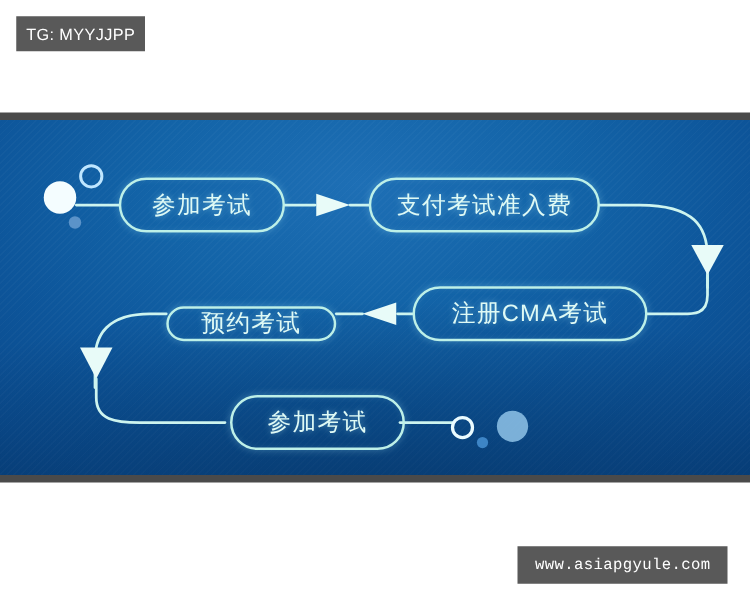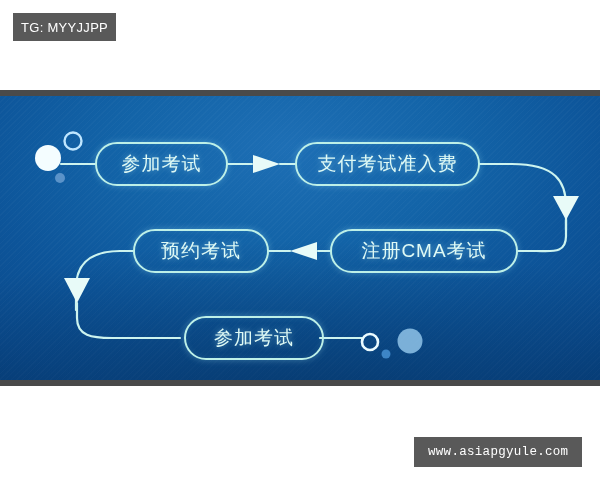--- a/index.html
+++ b/index.html
@@ -116,21 +116,21 @@
     letter-spacing: 1px;
     white-space: nowrap;
     background: transparent;
     text-shadow: 0 0 6px rgba(180,245,255,0.45);
     box-shadow: 0 0 7px rgba(165,235,255,0.30), inset 0 0 6px rgba(165,235,255,0.10);
   }
 
   #node-0 { left: 95px;  top: 46px;  width: 133px; height: 44px; }
   #node-1 { left: 295px; top: 46px;  width: 185px; height: 44px; }
   #node-2 { left: 330px; top: 133px; width: 188px; height: 44px; }
-  #node-3 { left: 133px; top: 133px; width: 136px; height: 44px; }
+  #node-3 { left: 133px; top: 149px; width: 136px; height: 28px; }
   #node-4 { left: 184px; top: 220px; width: 140px; height: 44px; }
 </style>
 </head>
 <body>
 
 <div id="root">
 
   <div id="panel">
     <div id="panel-texture"></div>
     <div id="panel-vignette"></div>

